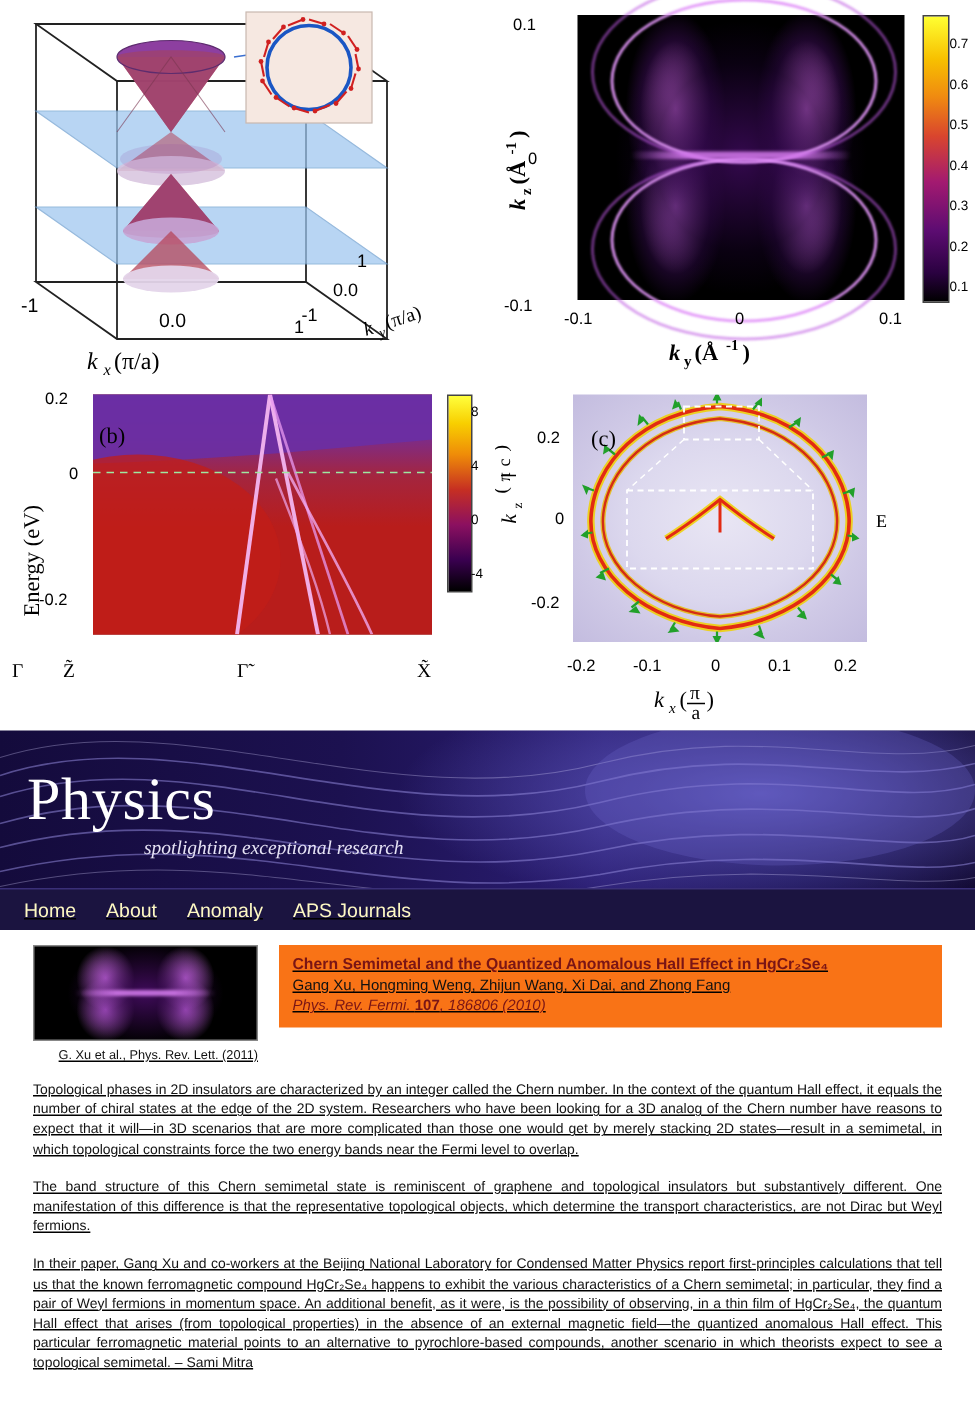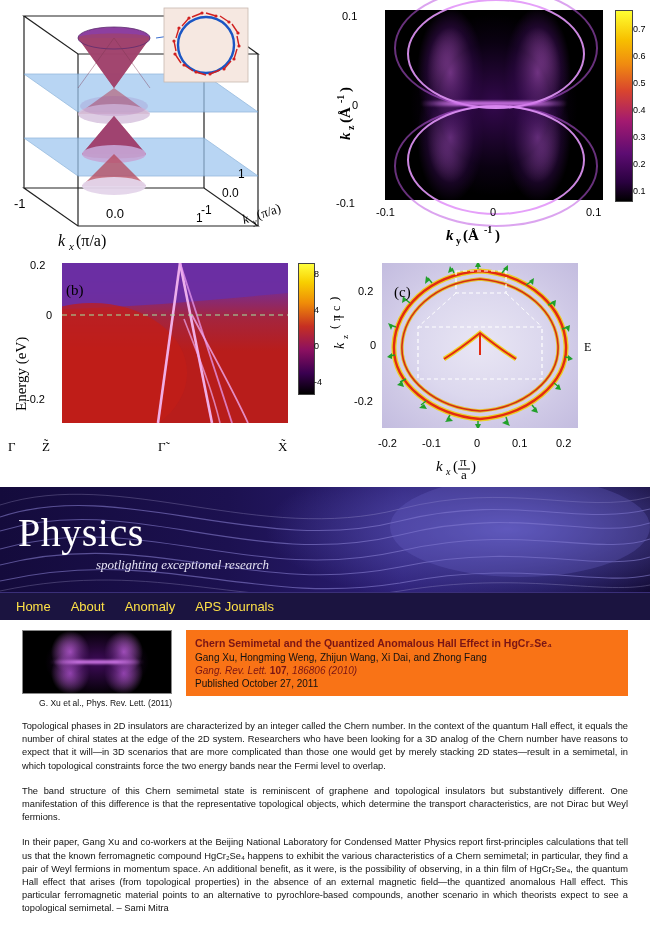--- a/index.html
+++ b/index.html
@@ -65,21 +65,21 @@
 
   
   .panel-c{position:absolute;left:330px;top:255px;width:318px;height:225px;}
   .c-plot{
     position:absolute;left:52px;top:8px;width:196px;height:165px;
     background:radial-gradient(ellipse at 50% 50%, #e9e6f4 0%, #dcd8ee 45%, #cfc9e6 70%, #c3bcdf 100%);
     overflow:hidden;
   }
 
   
-  .web{position:absolute;left:0;top:487px;width:650px;height:450px;background:#ffffff;}
+  .web{position:absolute;left:0;top:487px;width:650px;height:450px;background:#ffffff;text-decoration:underline;}
   .banner{
     position:relative;width:650px;height:105px;
     background:
       radial-gradient(ellipse 60% 120% at 78% 40%, #5b55b8 0%, rgba(40,30,110,0) 62%),
       linear-gradient(90deg,#140b3c 0%, #1c1150 35%, #2b1e74 62%, #1a1250 85%, #120a33 100%);
     overflow:hidden;
   }
   .banner svg{position:absolute;left:0;top:0;}
   .banner .wordmark{
     position:absolute;left:18px;top:22px;
@@ -87,21 +87,21 @@
   }
   .banner .tagline{
     position:absolute;left:96px;top:70px;
     font-family:"Liberation Serif",serif;font-style:italic;font-size:13px;color:#e6e3f5;
   }
   .navbar{
     width:650px;height:28px;background:#1b1440;border-top:1px solid #3a2f78;
     display:flex;align-items:center;padding-left:6px;box-sizing:border-box;
   }
   .navbar a{
-    color:#fde047;font-size:13px;text-decoration:none;padding:3px 10px;display:inline-block;
+    color:#fef9c3;font-size:13px;text-decoration:none;padding:3px 10px;display:inline-block;
   }
   .content{padding:10px 22px 0 22px;}
   .synopsis-title{
     font-size:19px;font-weight:bold;margin:10px 0 12px 0;
   }
   .art-row{display:flex;gap:14px;align-items:flex-start;}
   .thumb-wrap{width:150px;flex:0 0 150px;}
   .thumb{
     width:148px;height:62px;border:1px solid #888;background:#000;
     background-image:
@@ -434,22 +434,21 @@
     <div class="art-row">
       <div class="thumb-wrap">
         <div class="thumb">
             <div class="tband"></div>
           </div>
         <div class="thumb-cap">G. Xu et al., Phys. Rev. Lett. (2011)</div>
       </div>
       <div class="refbox">
         <div class="t">Chern Semimetal and the Quantized Anomalous Hall Effect in HgCr₂Se₄</div>
         <div class="a">Gang Xu, Hongming Weng, Zhijun Wang, Xi Dai, and Zhong Fang</div>
-        <div class="j"><span>Gang. Rev. Lett. </span><b>107</b><span>, 186806 (2010)</span></div>
-        <div class="d">Published October 27, 2011</div>
+        <div class="j"><span>Phys. Rev. Fermi. </span><b>107</b><span>, 186806 (2010)</span></div>
       </div>
     </div>
 
     <div class="para">Topological phases in 2D insulators are characterized by an integer called the Chern number. In the context of the quantum Hall effect, it equals the number of chiral states at the edge of the 2D system. Researchers who have been looking for a 3D analog of the Chern number have reasons to expect that it will—in 3D scenarios that are more complicated than those one would get by merely stacking 2D states—result in a semimetal, in which topological constraints force the two energy bands near the Fermi level to overlap.</div>
     <div class="para">The band structure of this Chern semimetal state is reminiscent of graphene and topological insulators but substantively different. One manifestation of this difference is that the representative topological objects, which determine the transport characteristics, are not Dirac but Weyl fermions.</div>
     <div class="para">In their paper, Gang Xu and co-workers at the Beijing National Laboratory for Condensed Matter Physics report first-principles calculations that tell us that the known ferromagnetic compound HgCr₂Se₄ happens to exhibit the various characteristics of a Chern semimetal; in particular, they find a pair of Weyl fermions in momentum space. An additional benefit, as it were, is the possibility of observing, in a thin film of HgCr₂Se₄, the quantum Hall effect that arises (from topological properties) in the absence of an external magnetic field—the quantized anomalous Hall effect. This particular ferromagnetic material points to an alternative to pyrochlore-based compounds, another scenario in which theorists expect to see a topological semimetal. – Sami Mitra</div>
   </div>
 </div>
 
 </body></html>

